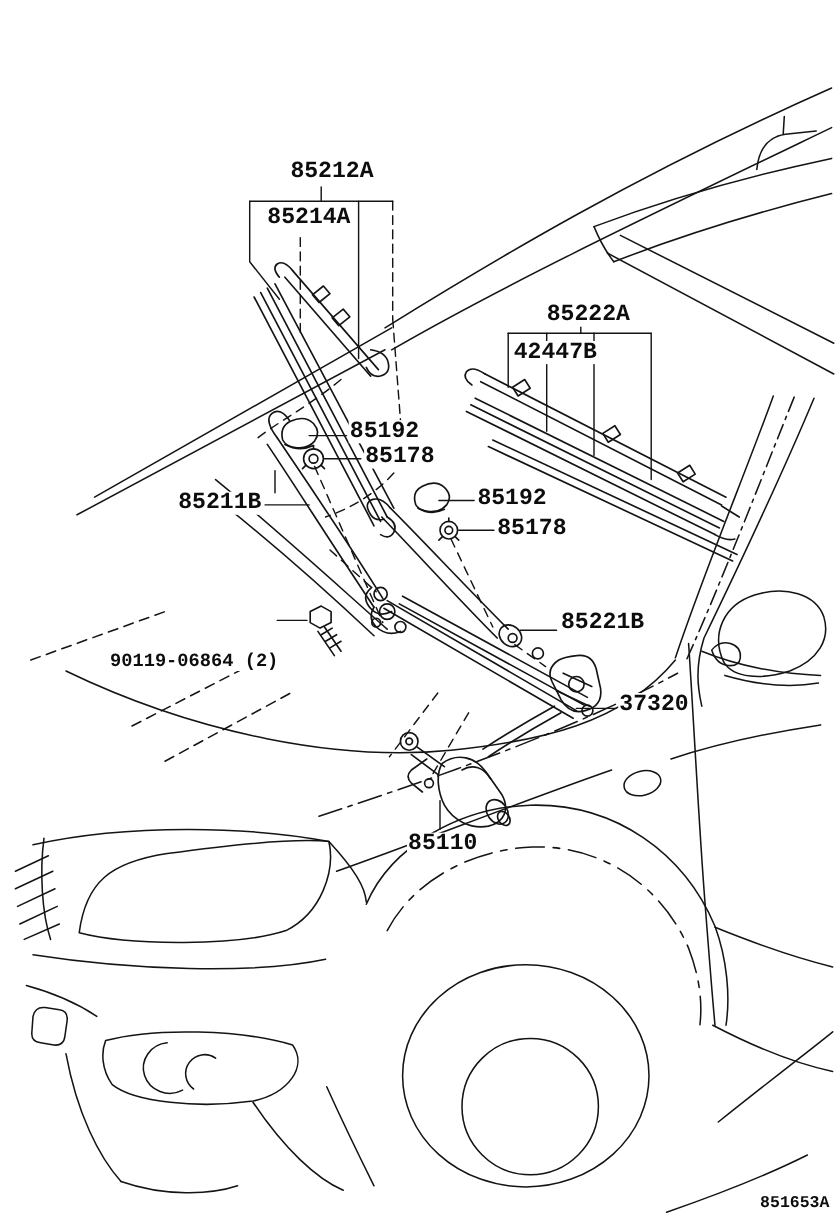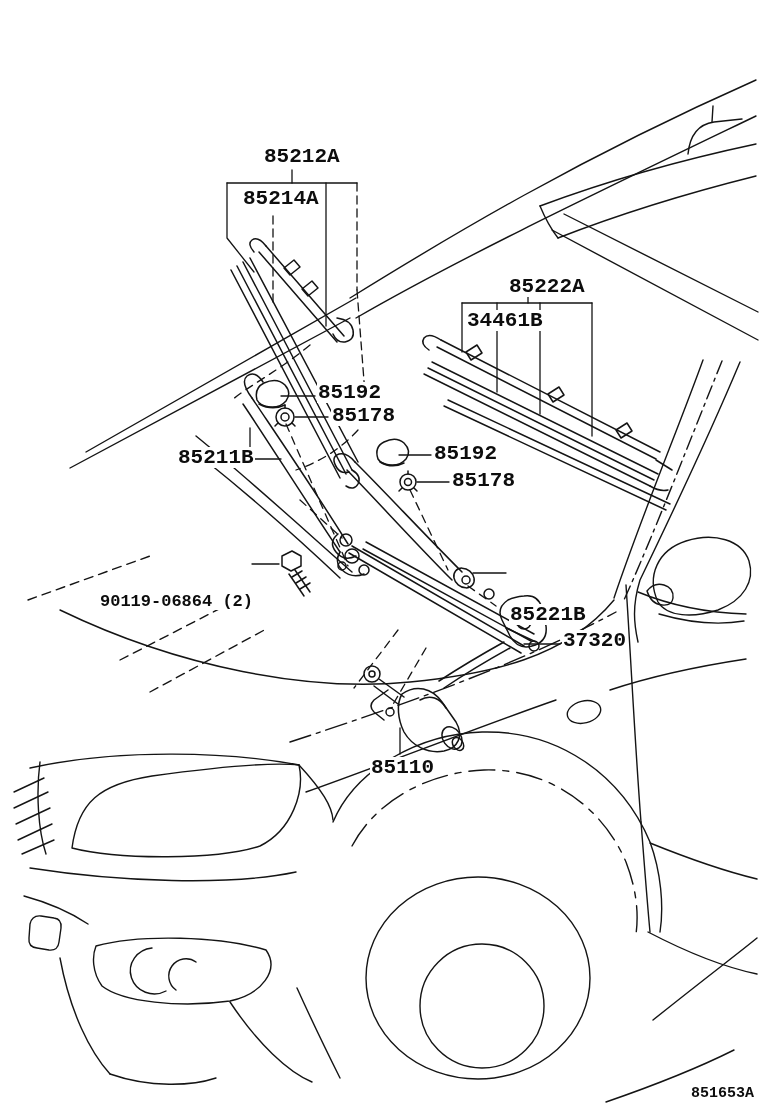--- a/index.html
+++ b/index.html
@@ -235,26 +235,26 @@
       <path d="M410,490 L448,570" stroke-dasharray="8 6"></path>
       <path d="M300,500 L342,538" stroke-dasharray="8 6"></path>
       <path d="M398,630 L354,688" stroke-dasharray="8 6"></path>
       <path d="M426,648 L392,706" stroke-dasharray="8 6"></path>
       <path d="M468,586 L496,606" stroke-dasharray="8 6"></path>
     </g>
   </svg>
 
   <div class="callout" style="left:263px;top:146px;">85212A</div>
   <div class="callout" style="left:242px;top:188px;font-family:Liberation Mono, monospace;">85214A</div>
-  <div class="callout" style="left:508px;top:276px;">85222A</div>
-  <div class="callout" style="left:466px;top:310px;">34461B</div>
+  <div class="callout" style="left:496px;top:276px;">85222A</div>
+  <div class="callout" style="left:466px;top:310px;">42447B</div>
   <div class="callout" style="left:317px;top:382px;">85192</div>
   <div class="callout" style="left:331px;top:405px;">85178</div>
   <div class="callout" style="left:433px;top:443px;">85192</div>
   <div class="callout" style="left:451px;top:470px;">85178</div>
-  <div class="callout" style="left:161px;top:447px;margin-left:16px;">85211B</div>
+  <div class="callout" style="left:161px;top:447px;">85211B</div>
   <div class="callout small" style="left:99px;top:557px;margin-top:36px;">90119-06864 (2)</div>
-  <div class="callout" style="left:509px;top:556px;margin-top:48px;">85221B</div>
+  <div class="callout" style="left:509px;top:556px;">85221B</div>
   <div class="callout" style="left:562px;top:630px;">37320</div>
   <div class="callout" style="left:370px;top:757px;text-align:center;">85110</div>
 
   <div class="figcode" style="left:691px;top:1086px;">851653A</div>
 </div>
 
 </body></html>

